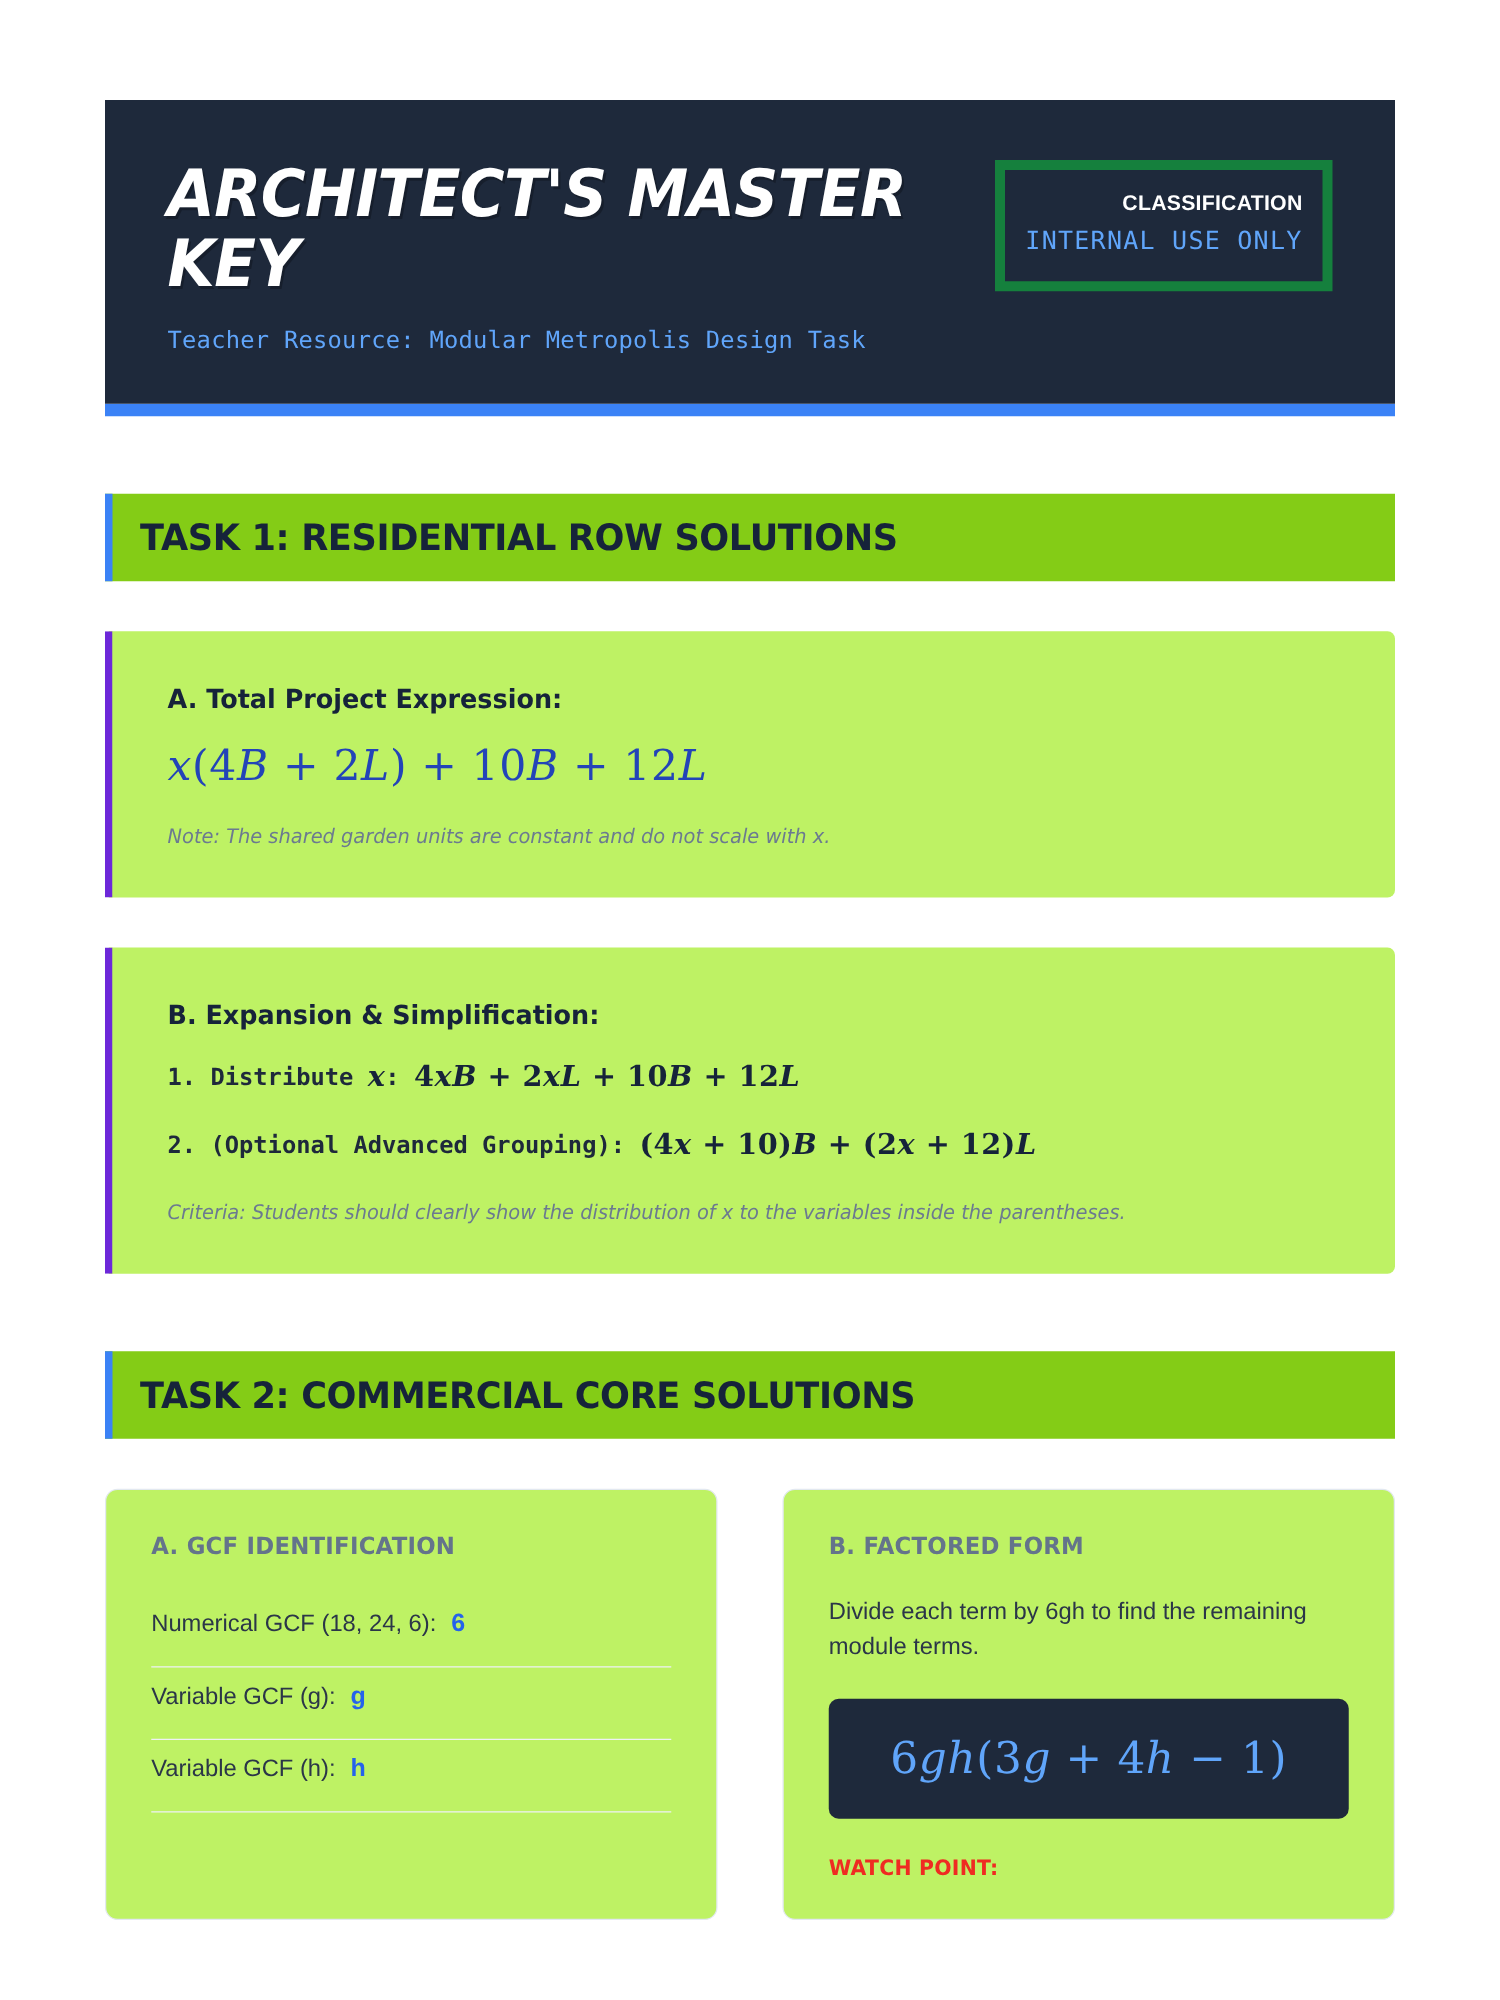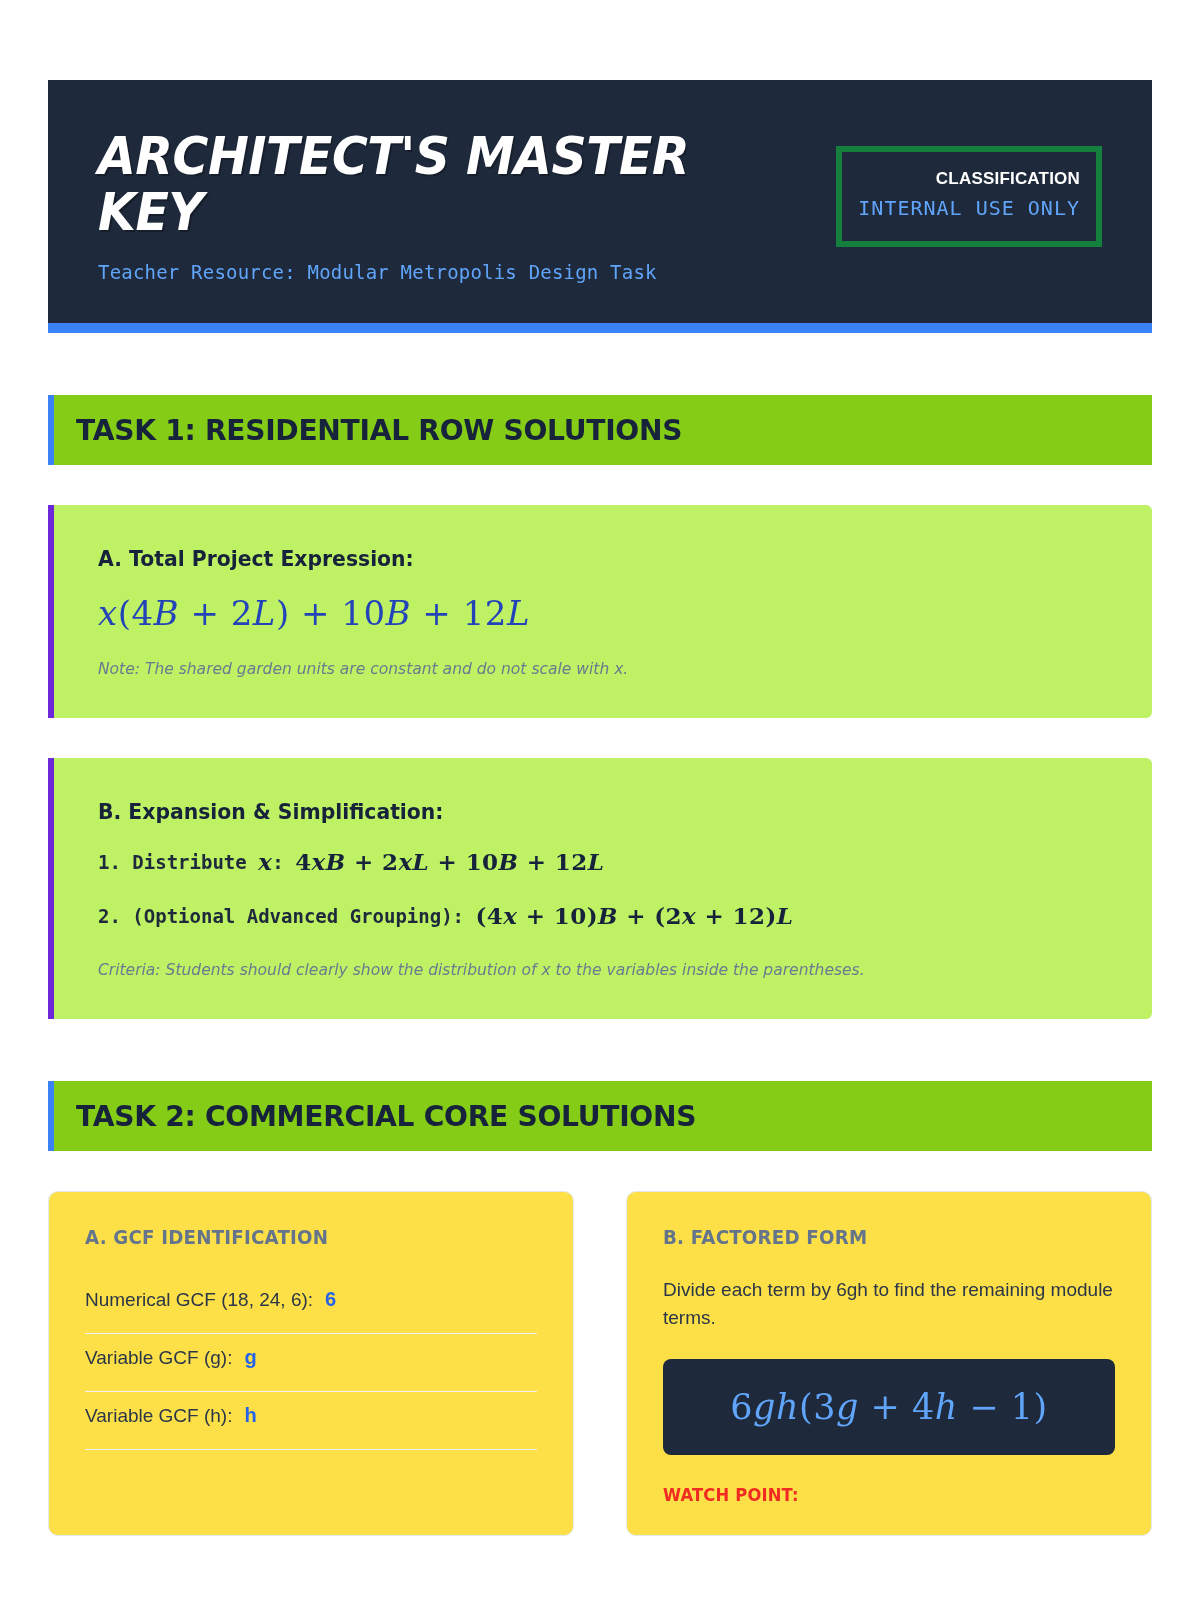--- a/index.html
+++ b/index.html
@@ -10,21 +10,21 @@
   body {
     width: 1200px;
     height: 1600px;
     overflow: hidden;
     font-family: "Liberation Sans", sans-serif;
     color: #1e293b;
   }
   .page {
     width: 1200px;
     box-sizing: border-box;
-    padding: 0 48px;
+    padding: 0 84px;
   }
 
   
   .masthead {
     margin-top: 80px;
     background: #1e293b;
     box-sizing: border-box;
     padding: 48px 50px 34px 50px;
     position: relative;
     display: flex;
@@ -51,26 +51,25 @@
   }
   .doc-subtitle {
     font-family: "DejaVu Sans Mono", monospace;
     font-size: 19px;
     line-height: 1.7;
     color: #60a5fa;
     margin: 0;
     letter-spacing: 0.2px;
   }
   .classification-box {
-    border: 6px solid #15803d;
+    border: 8px solid #15803d;
     box-sizing: border-box;
     padding: 14px 16px 16px 16px;
     min-width: 258px;
     text-align: right;
-    margin-top: 18px;
   }
   .classification-label {
     font-family: "Liberation Sans", sans-serif;
     font-size: 17px;
     font-weight: 700;
     color: #ffffff;
     letter-spacing: 0.2px;
     line-height: 1.5;
   }
   .classification-value {
@@ -172,21 +171,21 @@
   }
 
   
   .two-col {
     display: flex;
     gap: 52px;
     margin-top: 40px;
   }
   .panel {
     flex: 1;
-    background: #fde047;
+    background: #bef264;
     border: 1px solid #e2e8f0;
     border-radius: 10px;
     box-sizing: border-box;
     padding: 34px 36px 30px 36px;
     min-width: 0;
   }
   .panel-title {
     font-family: "DejaVu Sans", sans-serif;
     font-size: 19px;
     font-weight: 700;

